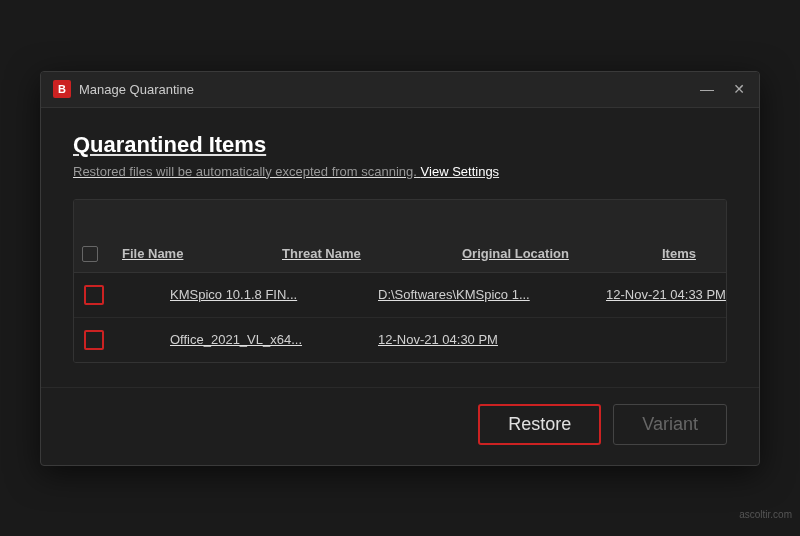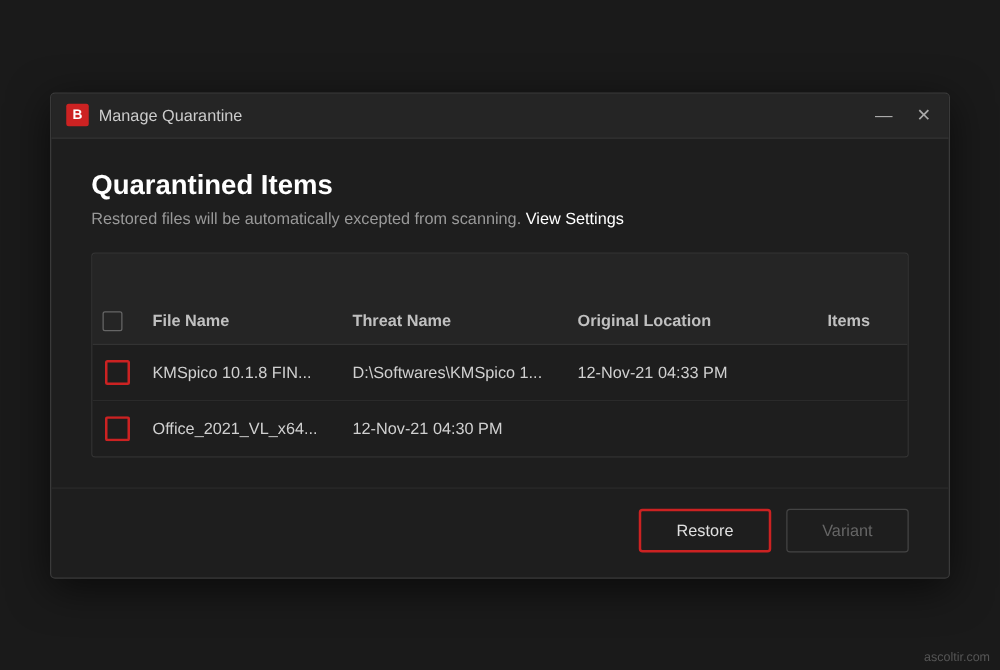--- a/index.html
+++ b/index.html
@@ -62,20 +62,21 @@
       font-size: 14px;
       color: #aaa;
       cursor: pointer;
       width: 16px;
       text-align: center;
       user-select: none;
     }
 
     .content {
       padding: 24px 32px 20px;
+      text-decoration: underline;
     }
 
     .page-title {
       font-size: 22px;
       font-weight: 700;
       color: #ffffff;
       margin-bottom: 6px;
     }
 
     .subtitle {
@@ -114,20 +115,21 @@
 
     .col-header.center { text-align: center; }
 
     .table-row {
       display: grid;
       grid-template-columns: 40px 160px 180px 200px 140px;
       border-bottom: 1px solid #2a2a2a;
       padding: 12px 0;
       align-items: center;
       background: #1e1e1e;
+      gap: 48px;
     }
 
     .table-row:last-child { border-bottom: none; }
 
     .cell {
       font-size: 13px;
       color: #d0d0d0;
       padding: 0 8px;
       white-space: nowrap;
       overflow: hidden;
@@ -162,42 +164,42 @@
       display: flex;
       justify-content: flex-end;
       gap: 12px;
       padding: 16px 32px 20px;
       border-top: 1px solid #2a2a2a;
       margin-top: 4px;
     }
 
     .btn {
       padding: 8px 28px;
-      font-size: 13px;
+      font-size: 18px;
       border-radius: 3px;
       cursor: pointer;
       font-family: 'Segoe UI', sans-serif;
       border: 1px solid transparent;
     }
 
     .btn-restore {
       background: transparent;
       border: 2px solid #cc2222;
       color: #e0e0e0;
     }
 
     .btn-delete {
       background: transparent;
       border: 1px solid #444;
       color: #666;
     }
 
     .watermark {
       position: fixed;
-      bottom: 4px;
+      bottom: 16px;
       right: 8px;
       font-size: 10px;
       color: #555;
       pointer-events: none;
     }
   </style>
 </head>
 <body>
 
 <div class="window">

